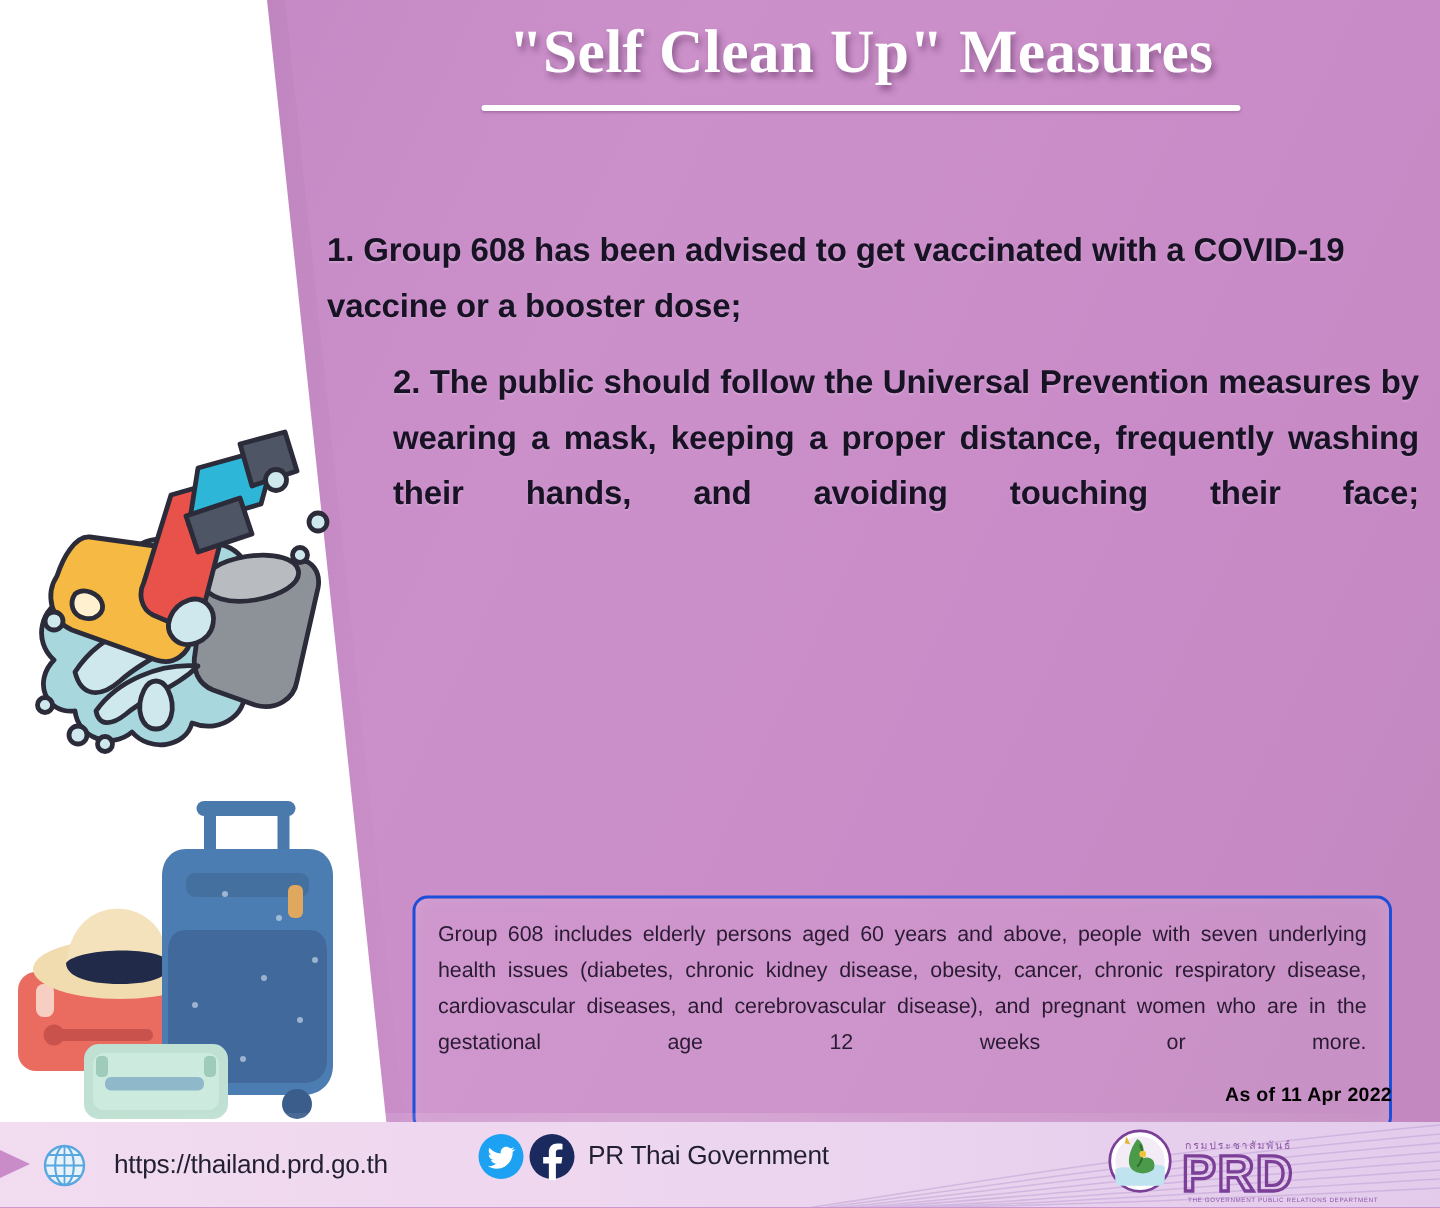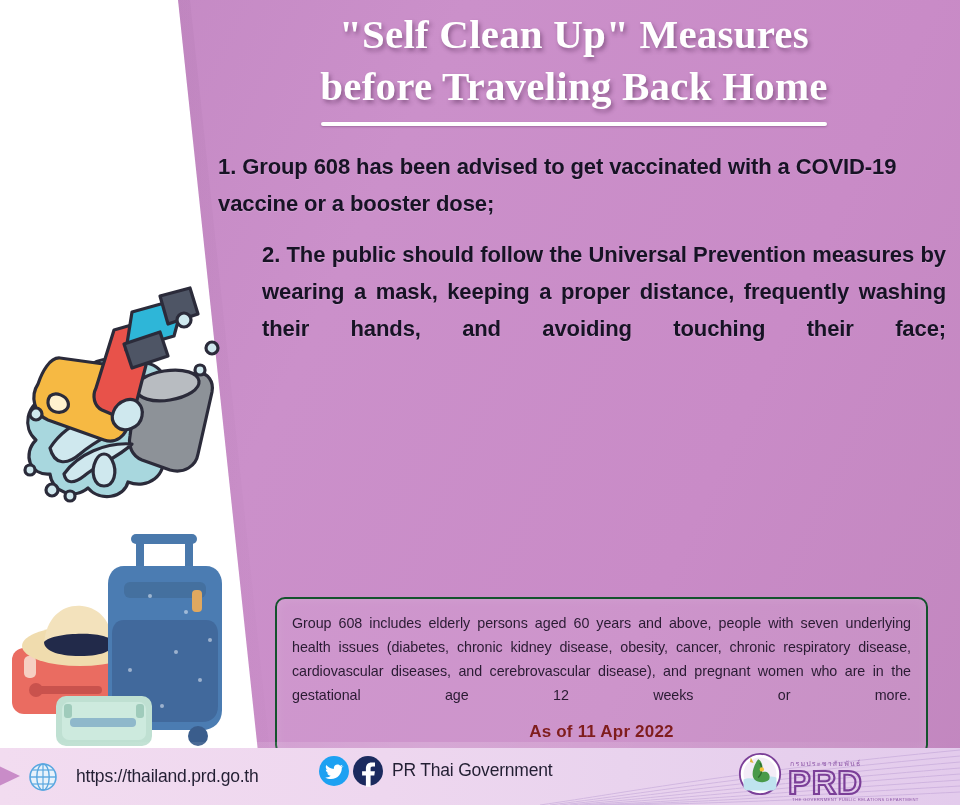--- a/index.html
+++ b/index.html
@@ -58,38 +58,38 @@
   .m2{margin-top:14px;margin-left:262px;width:684px;text-align:justify;}
   .m2::after{content:"";display:inline-block;width:100%;}
   .m3{margin-top:14px;margin-left:326px;width:620px;text-align:justify;}
   .m3::after{content:"";display:inline-block;width:100%;}
 
   
   .note-box{
     position:absolute;left:275px;top:597px;width:653px;
     box-sizing:border-box;
     padding:12px 15px 22px 15px;
-    border:2px solid #14532d;
+    border:2px solid #1d4ed8;
     border-radius:10px;
     background:rgba(255,255,255,.08);
     box-shadow:inset 0 0 12px rgba(255,255,255,.10);
   }
   .note-text{
     color:#2a1b33;
     font-size:14.3px;
     line-height:24px;
     text-align:justify;
     letter-spacing:-.05px;
   }
   .note-text::after{content:"";display:inline-block;width:100%;}
 
   .asof{
     position:absolute;left:275px;top:722px;width:653px;
-    text-align:center;color:#7f1d1d;
-    font-size:17px;font-weight:600;letter-spacing:.2px;
+    text-align:right;color:#000000;
+    font-size:13px;font-weight:600;letter-spacing:.2px;
   }
 
   
   .illus{position:absolute;}
   #illus-cleaning{left:8px;top:278px;width:225px;height:232px;}
   #illus-luggage{left:0px;top:520px;width:260px;height:232px;}
 
   
   .footer{
     position:absolute;left:0;bottom:0;width:960px;height:57px;
@@ -124,21 +124,20 @@
 <body>
 
 <div id="poster">
 
   <div class="bg-purple"></div>
   <div class="bg-wedge"></div>
   <div class="bg-wedge-shadow"></div>
 
   <div class="title-wrap">
     <div class="title-line">"Self Clean Up" Measures</div>
-    <div class="title-line">before Traveling Back Home</div>
     <div class="title-rule"></div>
   </div>
 
   <div class="measures">
     <div class="m-item m1">1. Group 608 has been advised to get vaccinated with a COVID-19 vaccine or a booster dose;</div>
     <div class="m-item m2">2. The public should follow the Universal Prevention measures by wearing a mask, keeping a proper distance, frequently washing their hands, and avoiding touching their face;</div>
   </div>
 
   <div class="note-box">
     <div class="note-text">Group 608 includes elderly persons aged 60 years and above, people with seven underlying health issues (diabetes, chronic kidney disease, obesity, cancer, chronic respiratory disease, cardiovascular diseases, and cerebrovascular disease), and pregnant women who are in the gestational age 12 weeks or more.</div>

